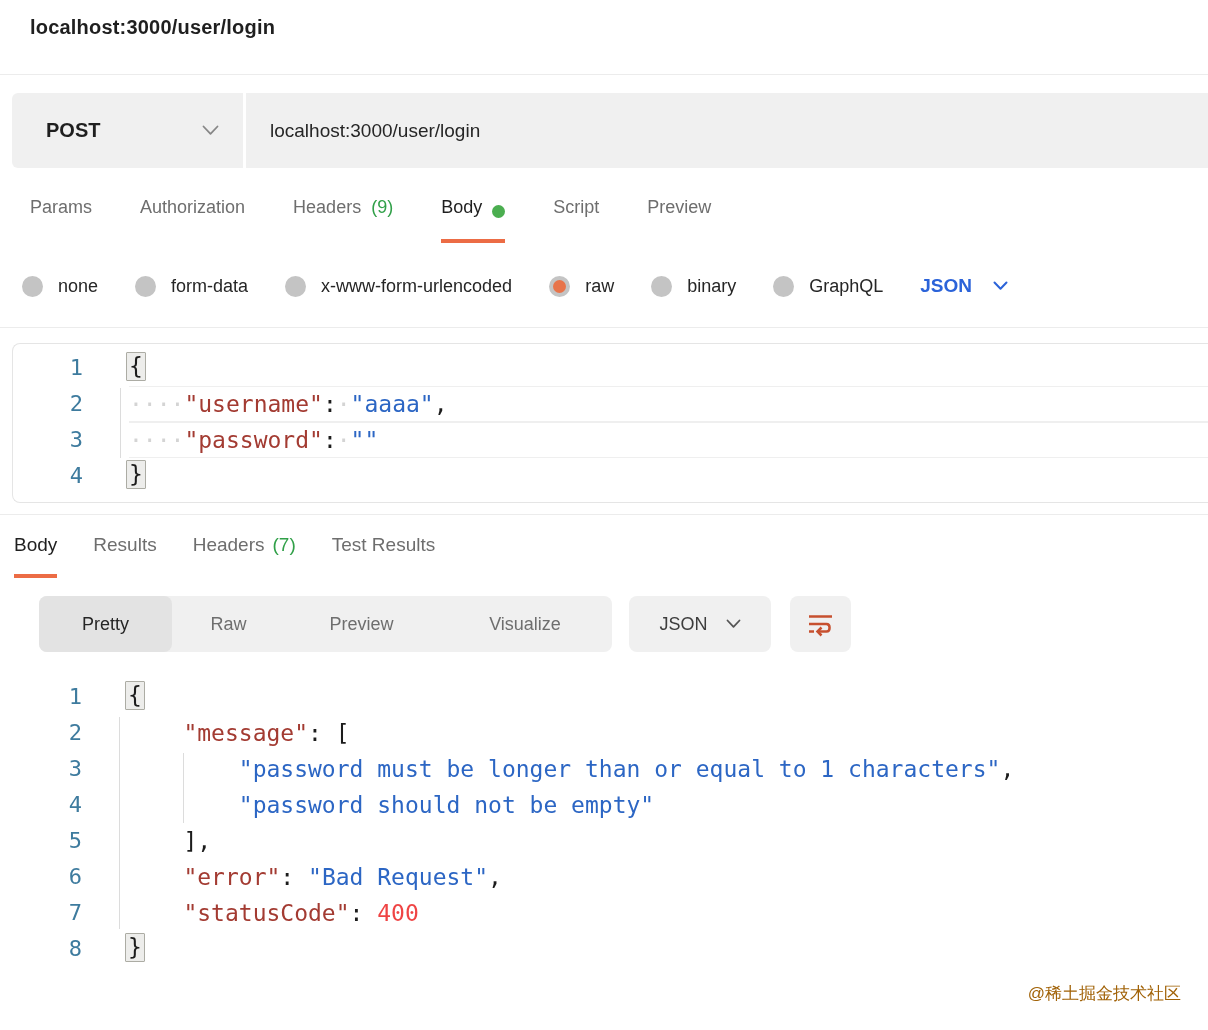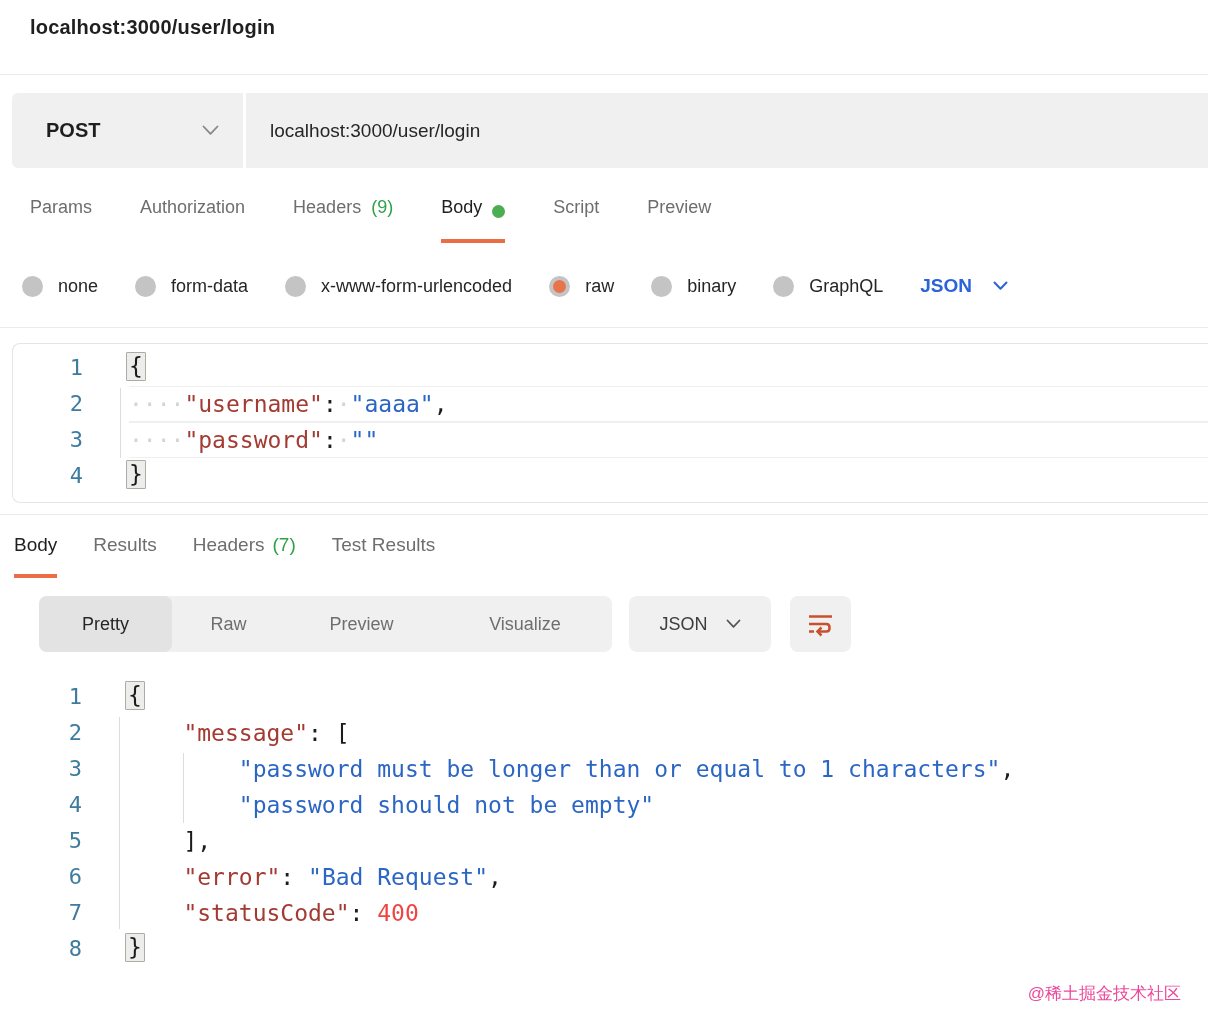--- a/index.html
+++ b/index.html
@@ -69,21 +69,21 @@
   .seg .segment{display:flex;align-items:center;justify-content:center;font-size:18px;
     color:#6e6e6e;cursor:pointer;}
   .seg .segment.active{background:#E3E3E3;border-radius:8px;color:#262626;font-weight:500;}
   .json-btn{margin-left:17px;width:142px;height:56px;background:#F0F0F0;border-radius:8px;
     display:flex;align-items:center;justify-content:center;gap:18px;cursor:pointer;}
   .json-btn .lang{font-size:18px;font-weight:500;color:#3d3d3d;}
   .json-btn .chev{color:#555;display:flex;}
   .wrap-btn{margin-left:19px;width:61px;height:56px;background:#F0F0F0;border-radius:8px;
     display:flex;align-items:center;justify-content:center;cursor:pointer;}
   
-  .watermark{position:absolute;top:982px;right:27px;font-size:17px;color:#ec4899;}
+  .watermark{position:absolute;top:982px;right:27px;font-size:17px;color:#a16207;}
 </style>
 </head>
 <body>
 
 <div class="titlebar">
   <span class="page-title">localhost:3000/user/login</span>
 </div>
 
 <div class="url-row">
   <div class="method-box">

